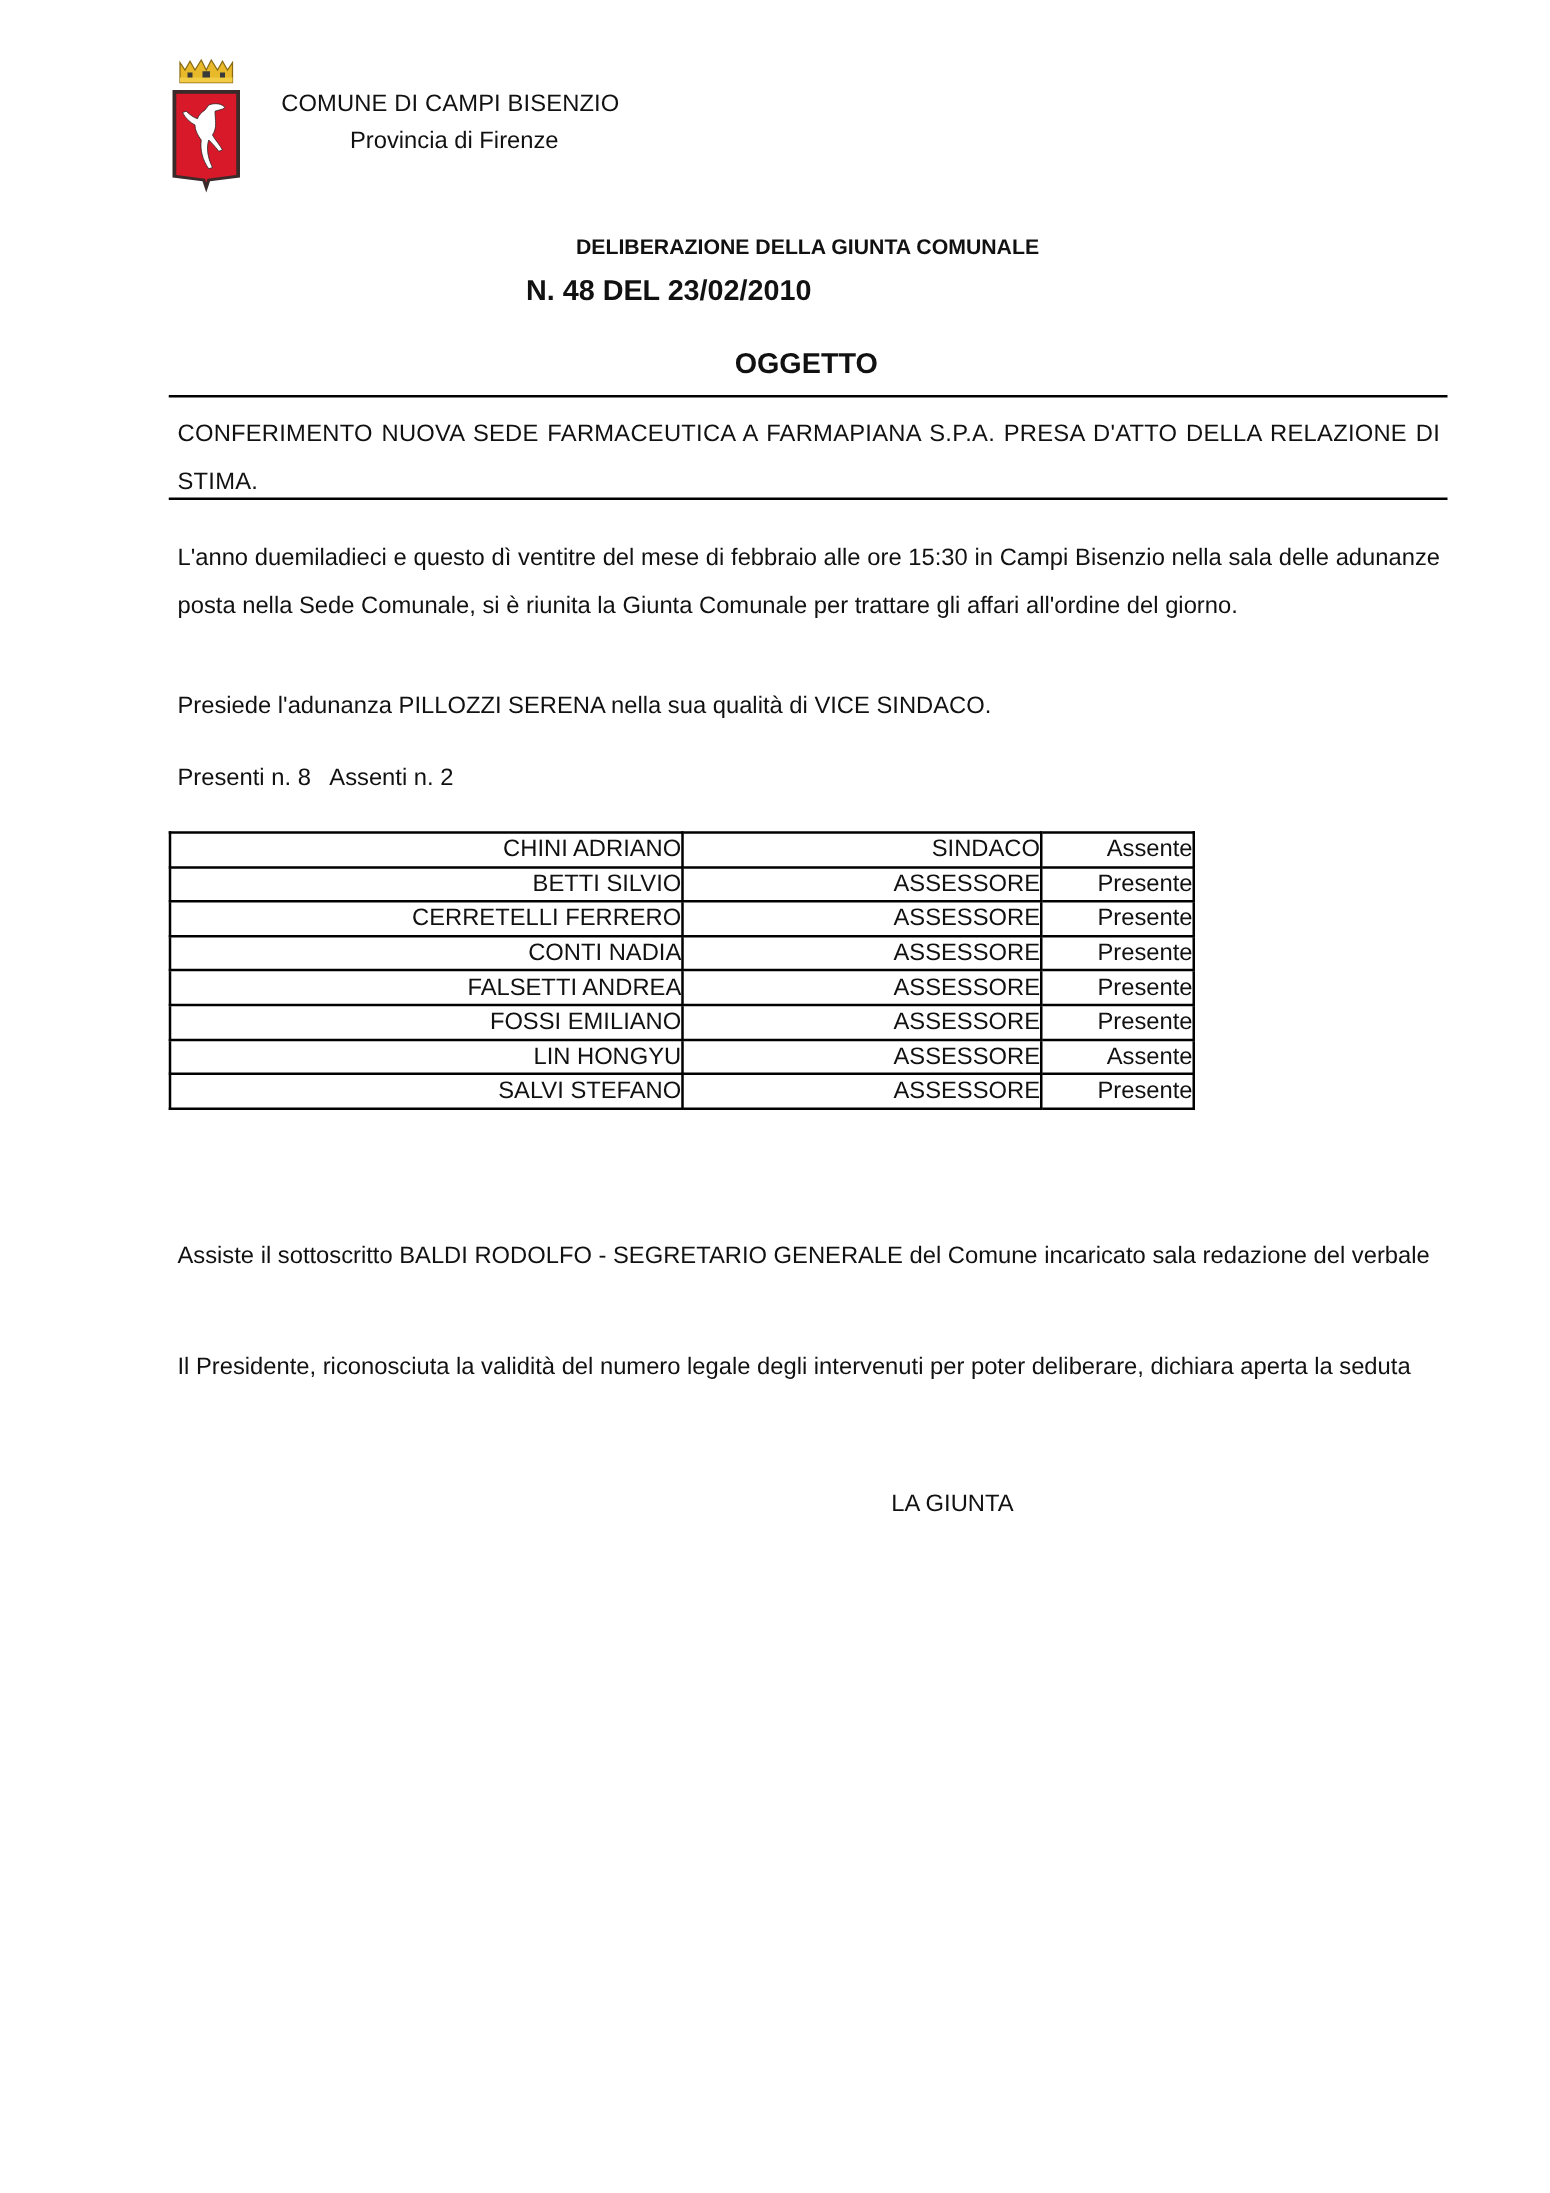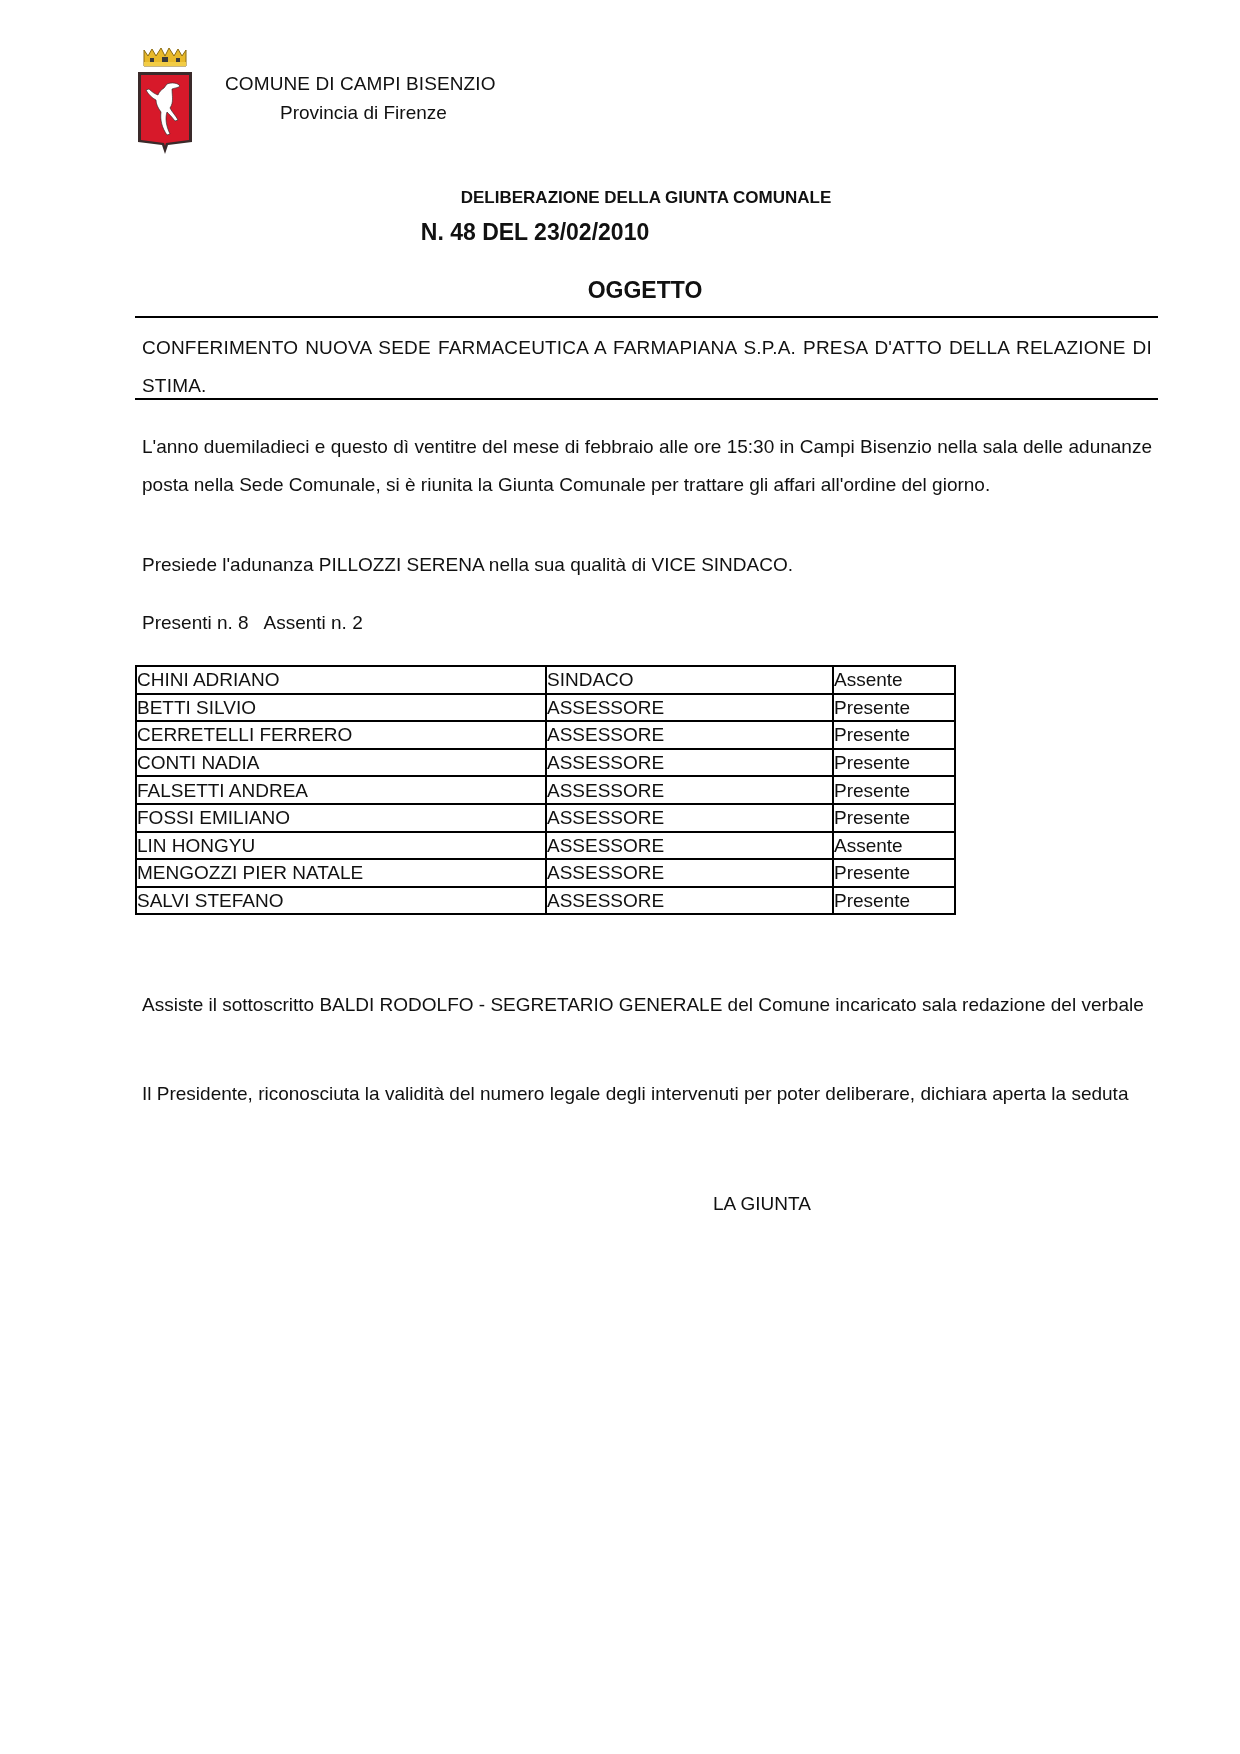--- a/index.html
+++ b/index.html
@@ -25,21 +25,21 @@
   .oggetto-text { top: 329px; letter-spacing: 0.2px; }
   .p1 { top: 428px; }
   .p2 { top: 546px; }
   .p3 { top: 604px; }
   .p4 { top: 986px; }
   .p5 { top: 1075px; }
   .firma { left: 713px; top: 1193px; font-size: 19px; }
 
   
   table.members { position: absolute; left: 135px; top: 665px; border-collapse: collapse; }
-  table.members td { border: 2px solid #000; height: 25.6px; padding: 0; font-size: 19px; text-align: left; line-height: 25px; }
+  table.members td { border: 2px solid #000; height: 25.6px; padding: 0; font-size: 19px; text-align: right; line-height: 25px; }
   td.c-name { width: 408px; }
   td.c-role { width: 285px; margin-top: 20px; }
   td.c-stat { width: 120px; }
 </style>
 </head>
 <body>
 
 <div class="abs crest">
   <svg width="62" height="110" viewBox="0 0 62 110">
 
@@ -104,25 +104,20 @@
         <td class="c-name">FOSSI EMILIANO</td>
         <td class="c-role">ASSESSORE</td>
         <td class="c-stat">Presente</td>
       </tr>
       <tr>
         <td class="c-name">LIN HONGYU</td>
         <td class="c-role">ASSESSORE</td>
         <td class="c-stat">Assente</td>
       </tr>
       <tr>
-        <td class="c-name">MENGOZZI PIER NATALE</td>
-        <td class="c-role">ASSESSORE</td>
-        <td class="c-stat">Presente</td>
-      </tr>
-      <tr>
         <td class="c-name">SALVI STEFANO</td>
         <td class="c-role">ASSESSORE</td>
         <td class="c-stat">Presente</td>
       </tr>
     </tbody>
 </table>
 
 <div class="abs para p4">Assiste il sottoscritto BALDI RODOLFO - SEGRETARIO GENERALE del Comune incaricato sala redazione del verbale</div>
 <div class="abs para p5">Il Presidente, riconosciuta la validità del numero legale degli intervenuti per poter deliberare, dichiara aperta la seduta</div>
 <div class="abs firma">LA GIUNTA</div>

